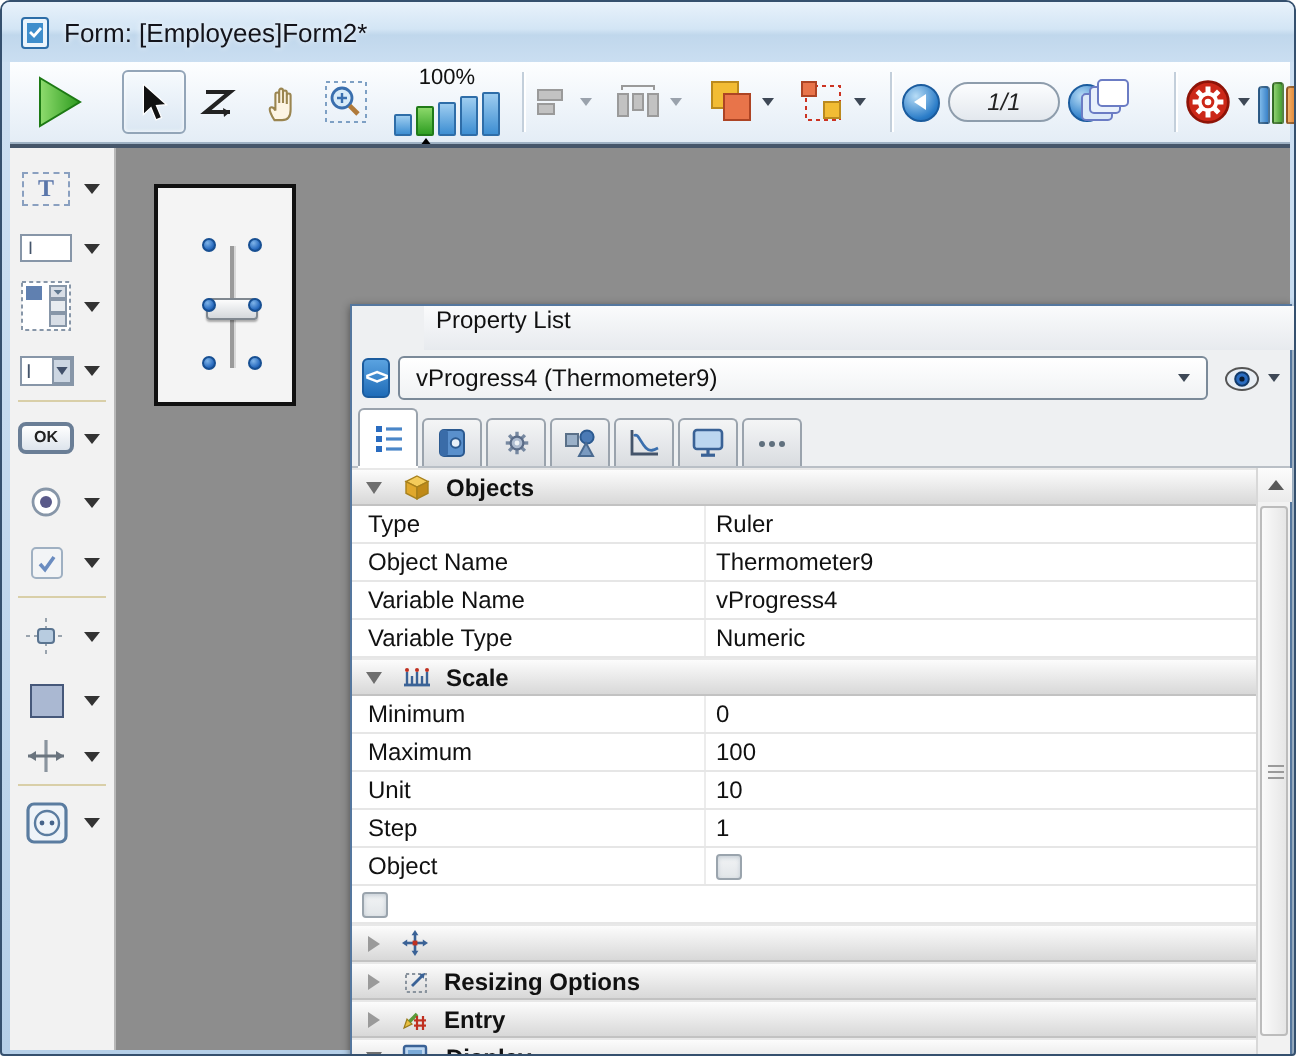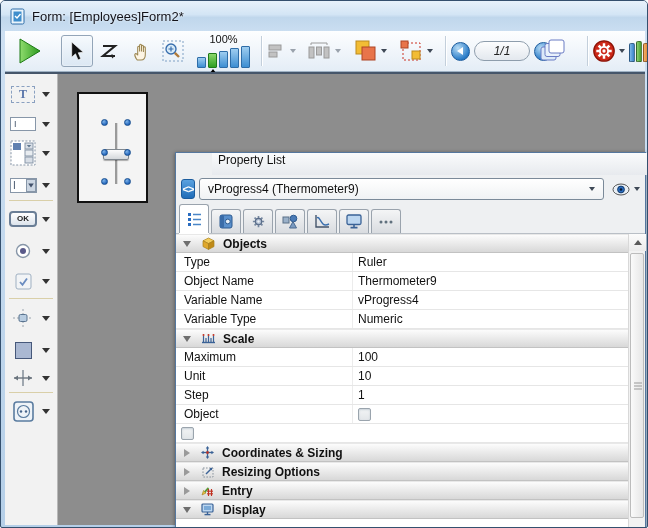--- a/index.html
+++ b/index.html
@@ -520,20 +520,24 @@
                 <line x1="12.5" y1="3" x2="12.5" y2="9"></line>
               </g>
               <circle cx="2.5" cy="2" r="1" fill="#c03020"></circle>
                 <circle cx="7.5" cy="2" r="1" fill="#c03020"></circle>
                 <circle cx="12.5" cy="2" r="1" fill="#c03020"></circle>
             </svg>
           </span>
           <span class="stext">Scale</span>
         </div>
         <div class="prow">
+          <div class="plabel">Minimum</div>
+          <div class="pvalue">0</div>
+        </div>
+        <div class="prow">
           <div class="plabel">Maximum</div>
           <div class="pvalue">100</div>
         </div>
         <div class="prow">
           <div class="plabel">Unit</div>
           <div class="pvalue">10</div>
         </div>
         <div class="prow">
           <div class="plabel">Step</div>
           <div class="pvalue">1</div>
@@ -558,21 +562,20 @@
                   <line x1="6.5" y1="1.5" x2="6.5" y2="11.5"></line>
                   <line x1="1.5" y1="6.5" x2="11.5" y2="6.5"></line>
                 </g>
               <polygon points="6.5,0 4.8,2.6 8.2,2.6" fill="#3a6296"></polygon>
                 <polygon points="6.5,13 4.8,10.4 8.2,10.4" fill="#3a6296"></polygon>
               <polygon points="0,6.5 2.6,4.8 2.6,8.2" fill="#3a6296"></polygon>
                 <polygon points="13,6.5 10.4,4.8 10.4,8.2" fill="#3a6296"></polygon>
               <rect x="5.3" y="5.3" width="2.4" height="2.4" fill="#c03020"></rect>
             </svg>
           </span>
-          <span class="stext">Coordinates &amp; Sizing</span>
         </div>
         <div class="psection">
           <span class="tri right"></span>
           <span class="sicon">
             <svg width="13" height="13" viewBox="0 0 13 13">
               <rect x="2" y="3" width="10" height="9" fill="none" stroke="#8a949e" stroke-dasharray="1.6,1.4"></rect>
               <line x1="5" y1="9" x2="10.5" y2="3.5" stroke="#3a6296" stroke-width="1.4"></line>
               <polygon points="11.5,2.5 8.6,3.2 10.8,5.4" fill="#3a6296"></polygon>
             </svg>
           </span>

